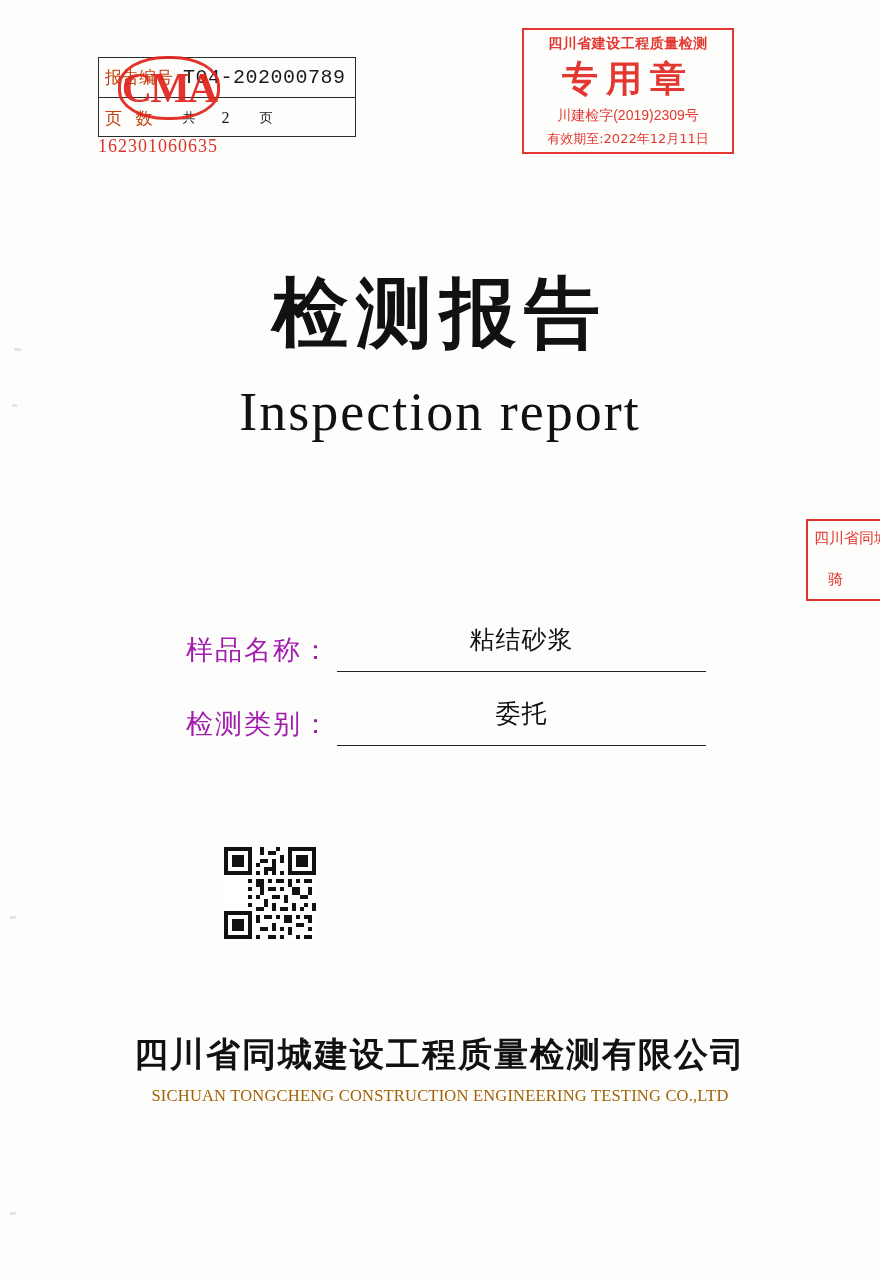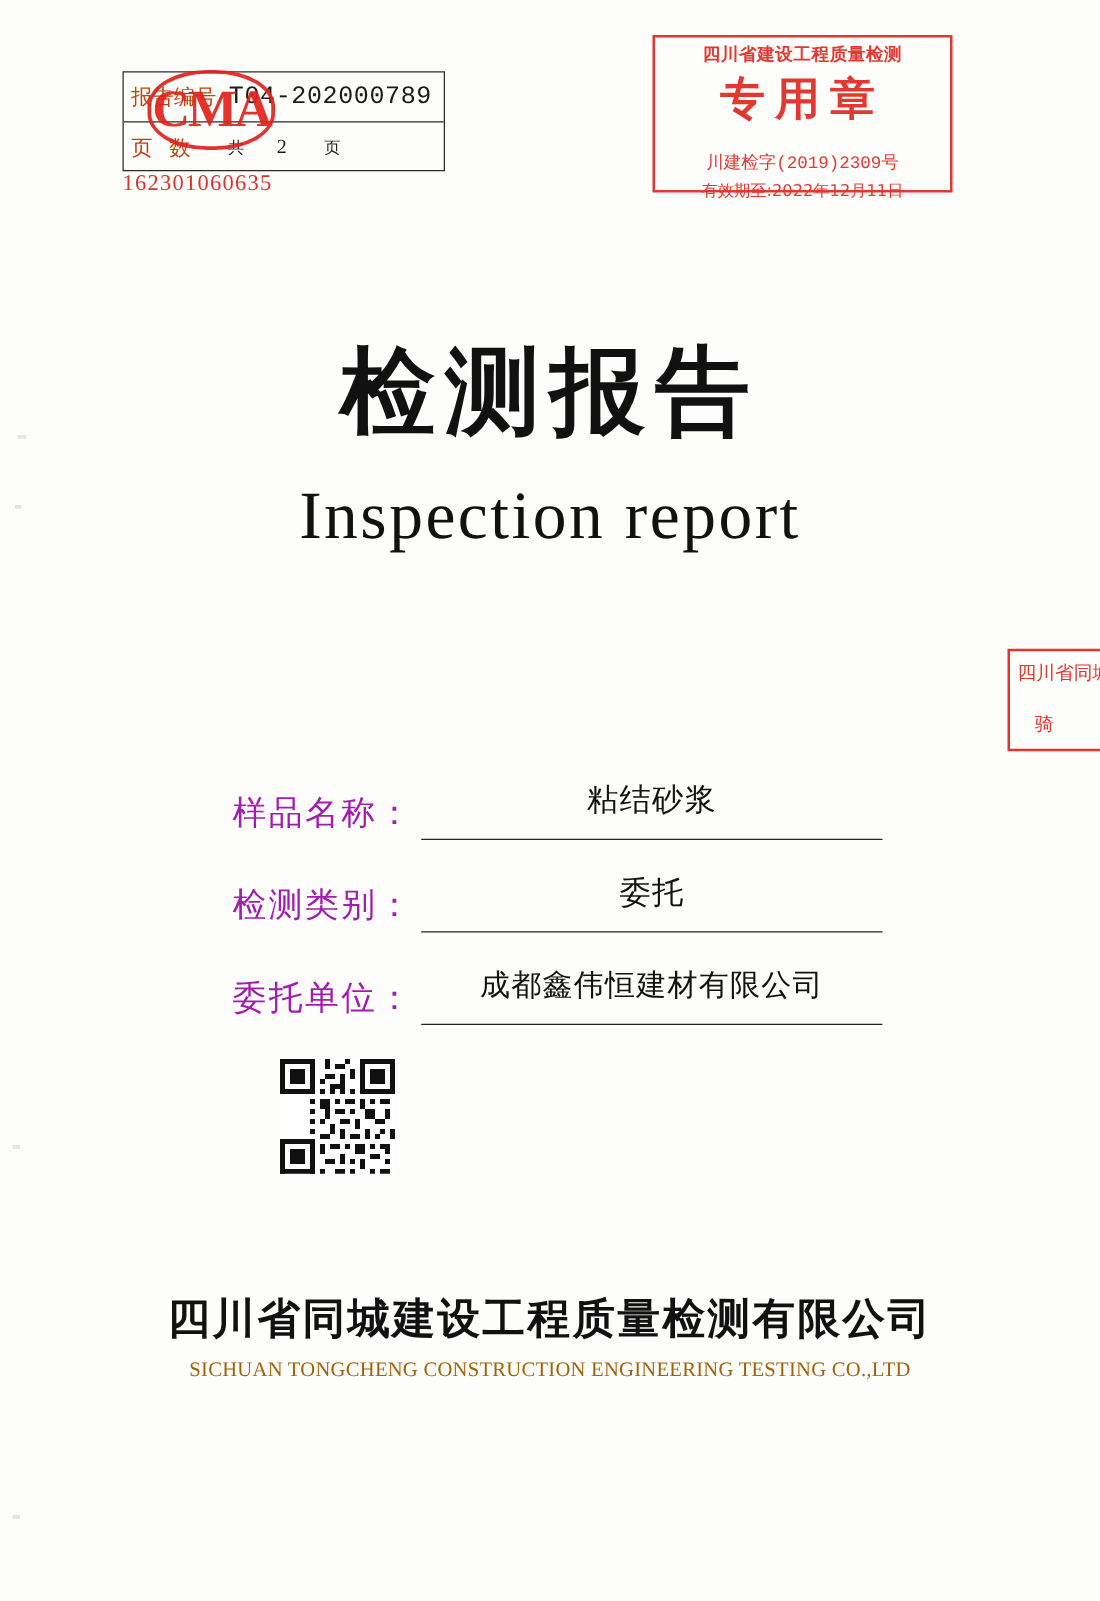--- a/index.html
+++ b/index.html
@@ -95,21 +95,21 @@
     font-size: 18px;
     letter-spacing: 1px;
     opacity: 0.93;
   }
 
   
   .official-stamp {
     position: absolute;
     left: 522px;
     top: 28px;
-    width: 240px;
+    width: 212px;
     height: 126px;
     border: 2.5px solid #e0231c;
     box-sizing: border-box;
     color: #e0231c;
     opacity: 0.9;
     display: flex;
     flex-direction: column;
     align-items: center;
     justify-content: flex-start;
     padding-top: 5px;
@@ -123,23 +123,23 @@
   }
   .official-stamp .os-big {
     font-family: "DejaVu Sans", sans-serif;
     font-size: 36px;
     font-weight: bold;
     letter-spacing: 8px;
     margin-top: 2px;
     white-space: nowrap;
   }
   .official-stamp .os-line3 {
-    font-family: Liberation Mono, monospace;
+    font-family: Liberation Sans, sans-serif;
     font-size: 14px;
-    margin-top: 17px;
+    margin-top: 3px;
     white-space: nowrap;
   }
   .official-stamp .os-line4 {
     font-family: "DejaVu Sans", sans-serif;
     font-size: 13px;
     margin-top: 5px;
     white-space: nowrap;
   }
 
   
@@ -312,24 +312,20 @@
   <div class="title-en">Inspection report</div>
 
   <div class="fields">
     <div class="field-row">
       <span class="field-label">样品名称：</span>
       <span class="field-value">粘结砂浆</span>
     </div>
     <div class="field-row">
       <span class="field-label">检测类别：</span>
       <span class="field-value">委托</span>
-    </div>
-    <div class="field-row client">
-      <span class="field-label">委托单位：</span>
-      <span class="field-value">成都鑫伟恒建材有限公司</span>
     </div>
   </div>
 
   <div class="qr">
     <svg width="92" height="92" viewBox="0 0 23 23" shape-rendering="crispEdges" aria-hidden="true">
       <rect width="23" height="23" fill="#ffffff"></rect>
       <g fill="#111111">
 
         <rect x="0" y="0" width="7" height="1"></rect>
           <rect x="0" y="6" width="7" height="1"></rect>

